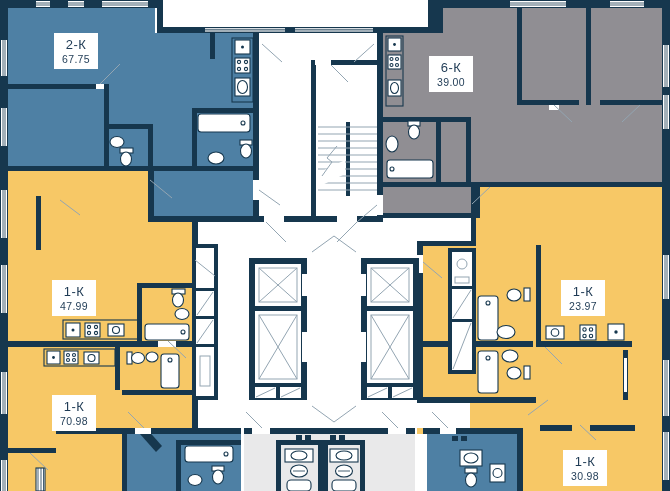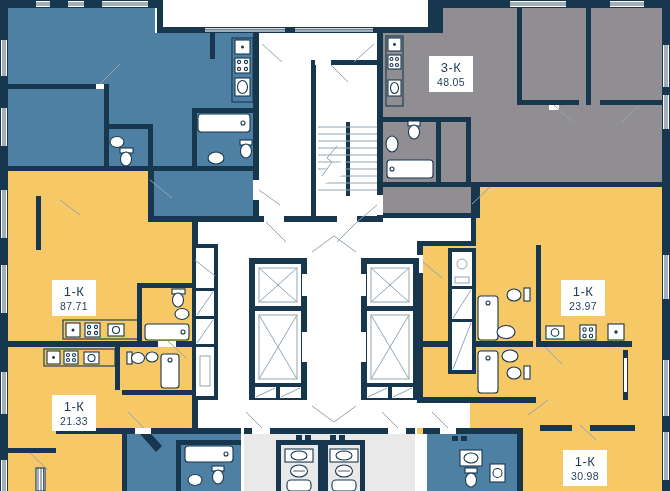--- a/index.html
+++ b/index.html
@@ -593,31 +593,35 @@
     <line class="thin" x1="448" y1="428" x2="432" y2="412"></line>
     <line class="thin" x1="423" y1="262" x2="442" y2="278"></line>
     <line class="thin" x1="545" y1="347" x2="562" y2="364"></line>
     <line class="thin" x1="580" y1="425" x2="596" y2="440"></line>
     <line class="thin" x1="528" y1="415" x2="548" y2="400"></line>
     <line class="thin" x1="60" y1="200" x2="80" y2="215"></line>
     <line class="thin" x1="195" y1="260" x2="215" y2="276"></line>
   </g>
 </svg>
 
+  <div class="apt-label" style="left:54px;top:33px;">
+    <span class="t">2-К</span>
+    <span class="a">67.75</span>
+  </div>
   <div class="apt-label" style="left:429px;top:56px;">
-    <span class="t">3-К</span>
-    <span class="a">48.05</span>
+    <span class="t">6-К</span>
+    <span class="a">39.00</span>
   </div>
   <div class="apt-label" style="left:52px;top:280px;">
     <span class="t">1-К</span>
-    <span class="a">87.71</span>
+    <span class="a">47.99</span>
   </div>
   <div class="apt-label" style="left:52px;top:395px;">
     <span class="t">1-К</span>
-    <span class="a">21.33</span>
+    <span class="a">70.98</span>
   </div>
   <div class="apt-label" style="left:561px;top:280px;">
     <span class="t">1-К</span>
     <span class="a">23.97</span>
   </div>
   <div class="apt-label" style="left:563px;top:450px;">
     <span class="t">1-К</span>
     <span class="a">30.98</span>
   </div>
 </div>

